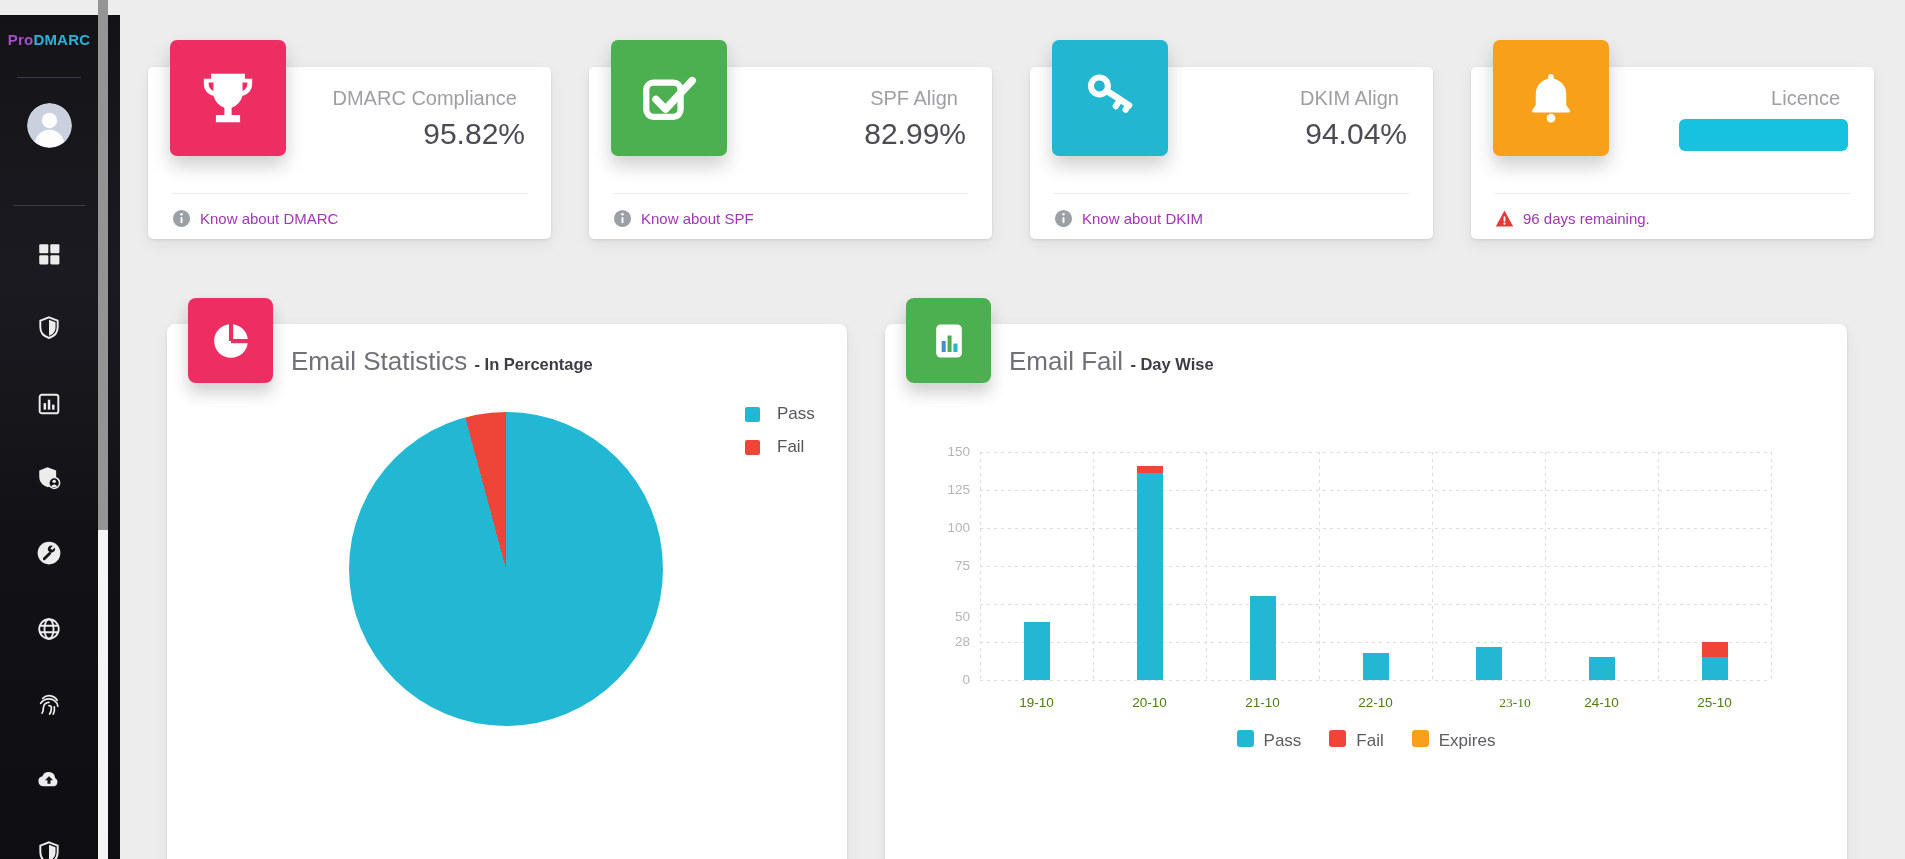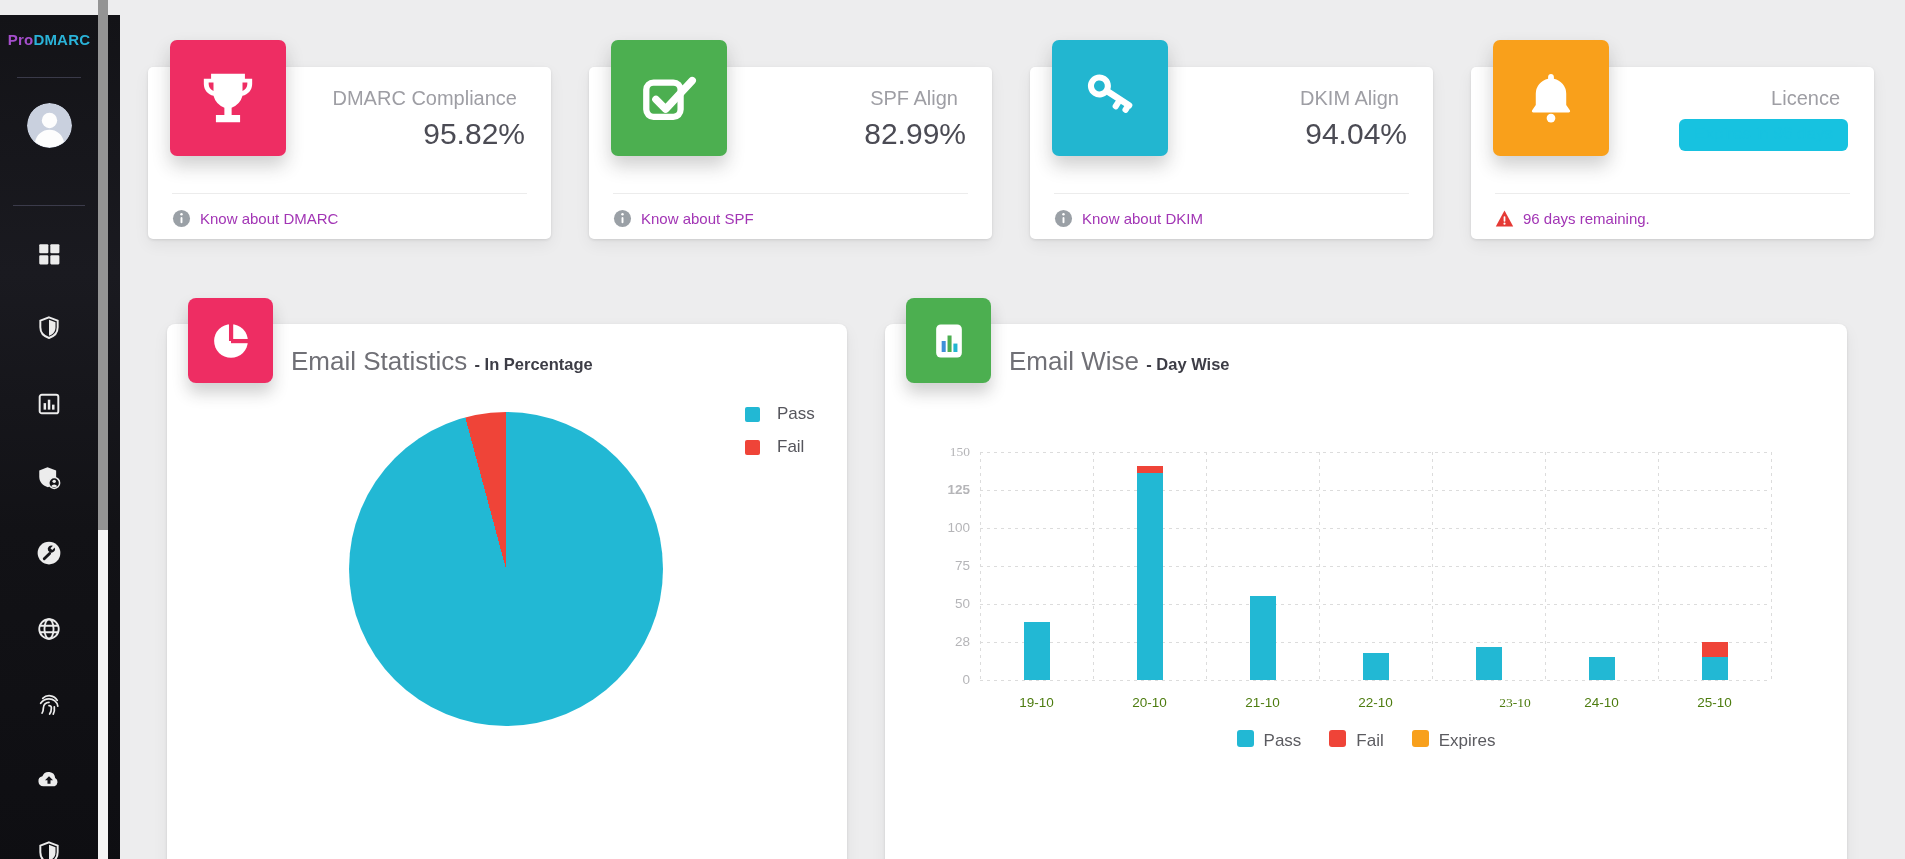--- a/index.html
+++ b/index.html
@@ -269,38 +269,38 @@
   <div class="panel panelB">
     <div class="ptile" style="background: rgb(76, 175, 80); color: rgb(76, 175, 80);">
       <svg viewBox="0 0 24 24">
         <rect x="5" y="3" width="14" height="18" rx="2.5" fill="#fff"></rect>
         <rect x="8" y="12" width="2.2" height="6" fill="#3f8fd8"></rect>
         <rect x="11.2" y="9" width="2.2" height="9" fill="#4caf50"></rect>
         <rect x="14.4" y="13.4" width="2.2" height="4.6" fill="#22b6d0"></rect>
       </svg>
     </div>
     <div class="ptitle">
-      <span>Email Wise</span>
+      <span>Email Fail</span>
       <span class="sub">- Day Wise</span>
     </div>
     <div class="bar-plot">
         <div class="hgrid" style="top: 228px;"></div>
         <div class="ylab" style="top: 220px;">0</div>
         <div class="hgrid" style="top: 190px;"></div>
         <div class="ylab" style="top: 182px;">28</div>
         <div class="hgrid" style="top: 152px;"></div>
-        <div class="ylab" style="top: 144px;">50</div>
+        <div class="ylab" style="top: 157px;">50</div>
         <div class="hgrid" style="top: 114px;"></div>
         <div class="ylab" style="top: 106px;">75</div>
         <div class="hgrid" style="top: 76px;"></div>
         <div class="ylab" style="top: 68px;">100</div>
         <div class="hgrid" style="top: 38px;"></div>
-        <div class="ylab" style="top: 30px; font-weight: bold;">125</div>
+        <div class="ylab" style="top: 30px;">125</div>
         <div class="hgrid" style="top: 0px;"></div>
-        <div class="ylab" style="top: -8px; font-family: Liberation Serif, serif;">150</div>
+        <div class="ylab" style="top: -8px;">150</div>
         <div class="vgrid" style="left: 0px;"></div>
         <div class="vgrid" style="left: 113px;"></div>
         <div class="vgrid" style="left: 226px;"></div>
         <div class="vgrid" style="left: 339px;"></div>
         <div class="vgrid" style="left: 452px;"></div>
         <div class="vgrid" style="left: 565px;"></div>
         <div class="vgrid" style="left: 678px;"></div>
         <div class="vgrid" style="left: 791px;"></div>
         <div class="bar-seg" style="left: 43.5px; top: 170.24px; height: 57.76px; background: rgb(34, 184, 212);"></div>
         <div class="xlab" style="left: 56.5px;">19-10</div>

